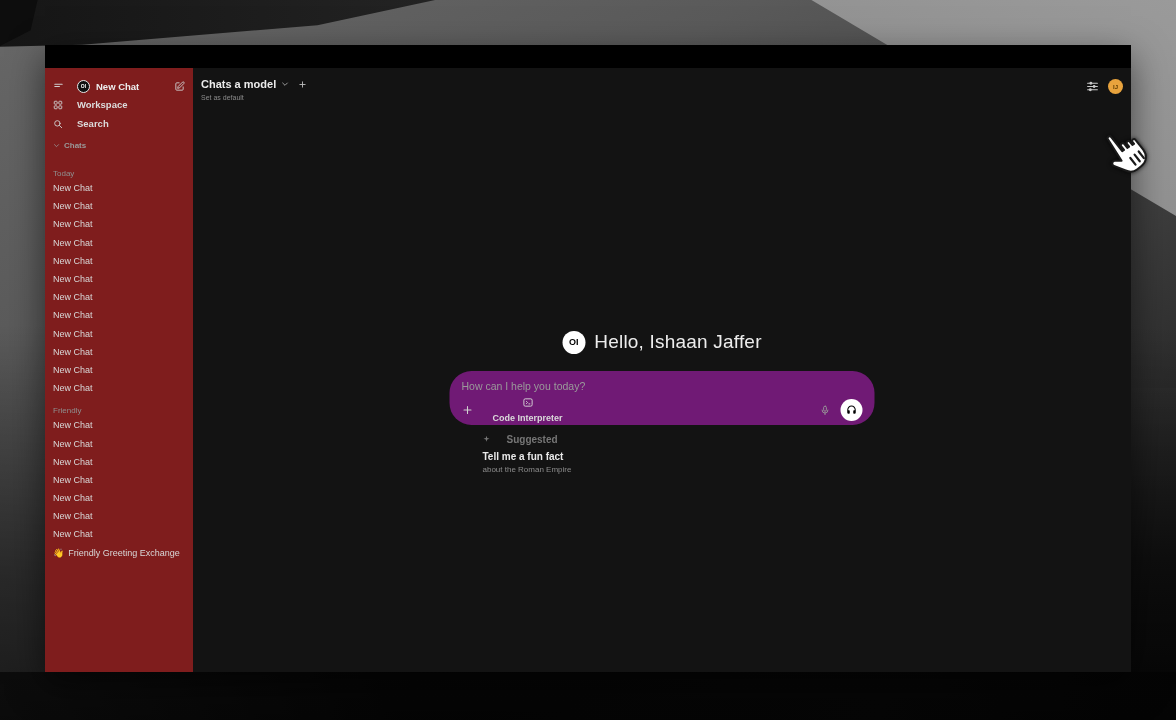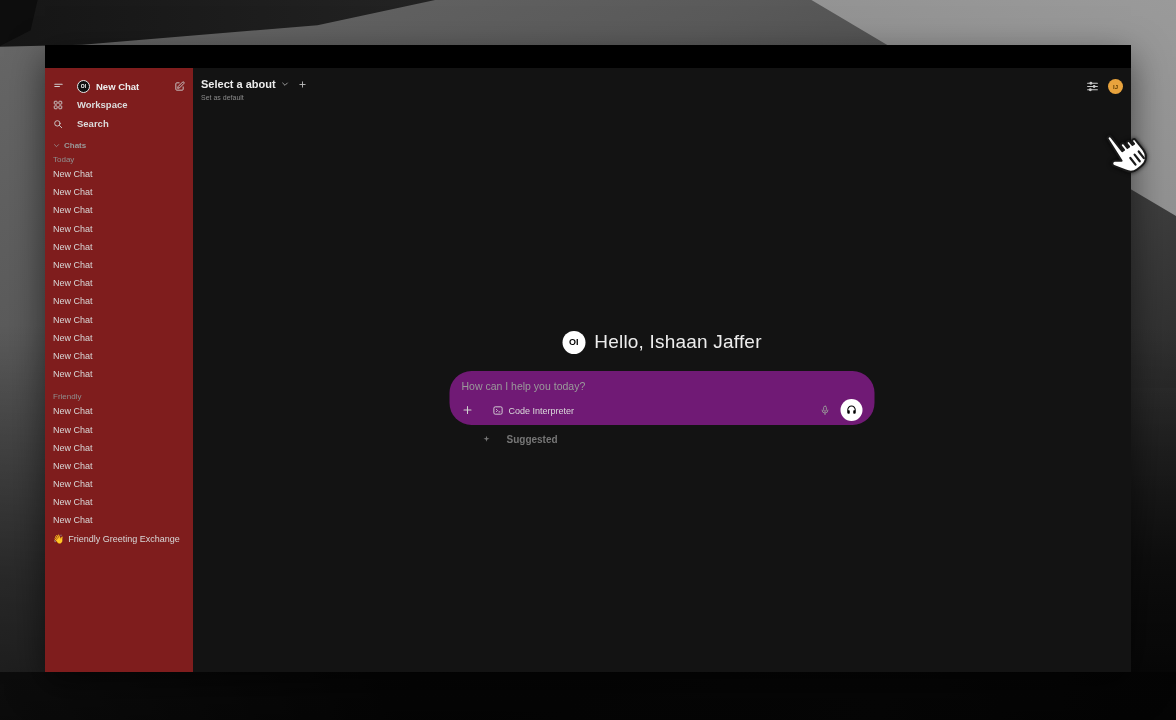--- a/index.html
+++ b/index.html
@@ -42,21 +42,21 @@
   .side-header { display:flex; align-items:center; height:18px; }
   .logo-sm { width:13px; height:13px; border-radius:50%; background:#111; color:#fff;
     border:1.5px solid #e8e8e8; font-size:5px; font-weight:bold; display:flex;
     align-items:center; justify-content:center; margin-left:13px; letter-spacing:.2px; }
   .side-title { font-size:9.5px; font-weight:bold; color:#ededed; margin-left:6px; flex:1; }
 
   .side-row { display:flex; align-items:center; gap:14px; height:19px; color:#dcdcdc;
     font-size:9.5px; font-weight:600; cursor:pointer; }
   .chats-header { display:flex; align-items:center; gap:4px; margin-top:6px; height:12px;
     color:#9a9a9a; font-size:8px; font-weight:600; }
-  .group-label { color:#8f8f8f; font-size:8px; margin-top:2px; height:12px;
+  .group-label { color:#8f8f8f; font-size:8px; margin-top:16px; height:12px;
     display:flex; align-items:center; }
   .chat-item { height:18.2px; display:flex; align-items:center; color:#d8d8d8;
     font-size:9px; font-weight:500; cursor:pointer; white-space:nowrap; overflow:hidden; }
   .chat-item .emoji { margin-right:4px; font-size:9px; color:#e8a33d; }
   .yl { margin-top:7px; }
 
   
   .main { flex:1; background:#131313; position:relative; color:#ececec; }
   .model-bar { position:absolute; top:10px; left:8px; }
   .model-row { display:flex; align-items:center; gap:5px; cursor:pointer; }
@@ -72,22 +72,22 @@
   .greeting-row { display:flex; align-items:center; justify-content:center; gap:9px; height:24px; }
   .greeting-logo { width:23px; height:23px; border-radius:50%; background:#fff; color:#000;
     font-size:9px; font-weight:bold; display:flex; align-items:center; justify-content:center; }
   .greeting-text { font-size:19px; font-weight:500; color:#ededed; letter-spacing:.2px; }
 
   .composer { margin-top:17px; background:#701a75; border-radius:22px; height:54px;
     padding:9px 12px 8px; cursor:text; }
   .composer-placeholder { font-size:10.5px; color:#9a9a9a; }
   .composer-controls { display:flex; align-items:center; margin-top:7px; height:22px; }
   .plus-btn { color:#d0d0d0; cursor:pointer; }
-  .ci-chip { display:flex; align-items:flex-end; gap:5px; margin-left:19px; color:#dadada;
-    font-size:9px; font-weight:400; cursor:pointer; }
+  .ci-chip { display:flex; align-items:center; gap:5px; margin-left:19px; color:#dadada;
+    font-size:9px; font-weight:700; cursor:pointer;flex-direction:column; }
   .spacer { flex:1; }
   .mic { color:#9a9a9a; margin-right:10px; cursor:pointer; }
   .call-btn { width:22px; height:22px; border-radius:50%; background:#fff; color:#000;
     display:flex; align-items:center; justify-content:center; cursor:pointer; }
 
   .suggested { margin-top:8px; padding-left:33px; }
   .suggested-header { display:flex; align-items:center; gap:16px; color:#767676;
     font-size:10px; font-weight:600; height:12px; }
   .suggestion { padding:6px 0 7px; border-bottom:1px solid rgba(255,255,255,.045); cursor:pointer; }
   .suggestion:last-child { border-bottom:none; }
@@ -250,21 +250,21 @@
 
       <div class="chat-item">
         <span class="emoji">👋</span>
         <span>Friendly Greeting Exchange</span>
       </div>
     </aside>
 
     <main class="main">
       <div class="model-bar">
         <div class="model-row">
-          <span class="model-label">Select a about</span>
+          <span class="model-label">Chats a model</span>
           <span class="icon">
             <svg width="8" height="8" viewBox="0 0 24 24" fill="none" stroke="#bdbdbd" stroke-width="2.4" stroke-linecap="round">
                 <path d="M5 9l7 7 7-7"></path>
               </svg>
           </span>
           <span class="icon model-plus">
             <svg width="9" height="9" viewBox="0 0 24 24" fill="none" stroke="#bdbdbd" stroke-width="2.4" stroke-linecap="round">
                 <path d="M12 5v14M5 12h14"></path>
               </svg>
           </span>
@@ -328,20 +328,24 @@
           <div class="suggested-header">
             <span class="icon">
               <svg width="8" height="8" viewBox="0 0 24 24" fill="#767676">
                   <path d="M12 2l2.2 6.8L21 11l-6.8 2.2L12 20l-2.2-6.8L3 11l6.8-2.2z"></path>
                 </svg>
             </span>
             <span>Suggested</span>
           </div>
           <div>
 
+              <div class="suggestion">
+                <div class="suggestion-title">Tell me a fun fact</div>
+                <div class="suggestion-sub">about the Roman Empire</div>
+              </div>
 
 
             </div>
         </div>
       </div>
     </main>
   </div>
 </div>
 
 <div class="cursor">

